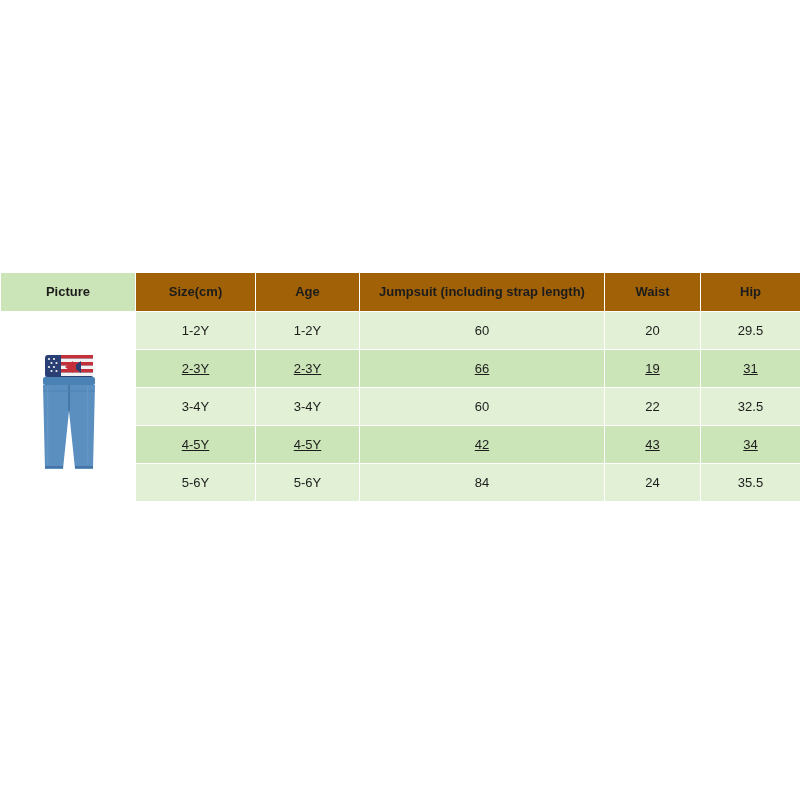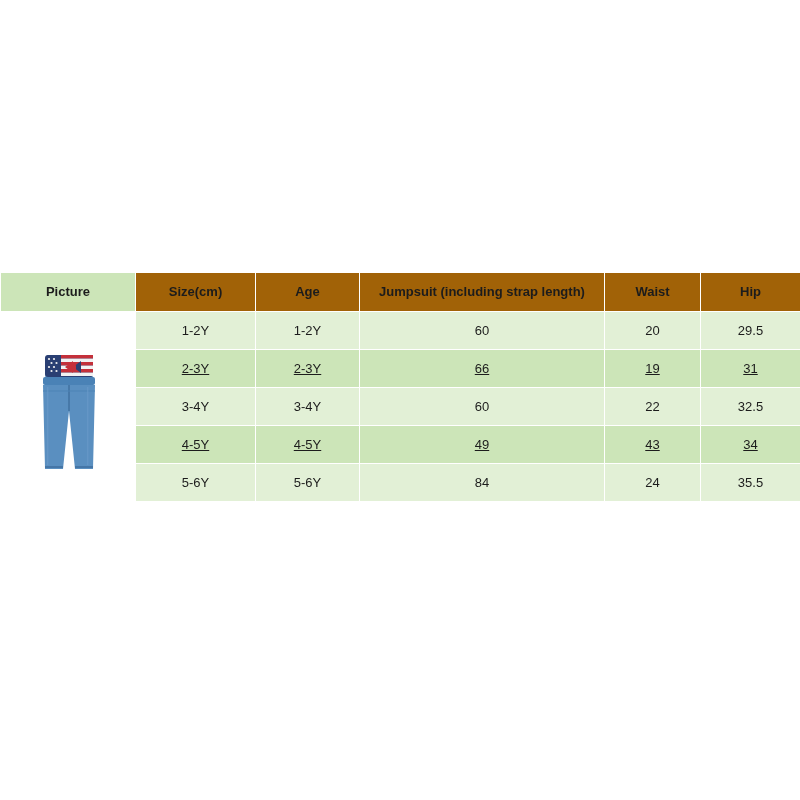--- a/index.html
+++ b/index.html
@@ -210,21 +210,21 @@
             </td>
         </tr>
         <tr class="even">
           <td>
               <span class="cell-text">4-5Y</span>
             </td>
           <td>
               <span class="cell-text">4-5Y</span>
             </td>
           <td>
-              <span class="cell-text">49</span>
+              <span class="cell-text">42</span>
             </td>
           <td>
               <span class="cell-text">43</span>
             </td>
           <td>
               <span class="cell-text">34</span>
             </td>
         </tr>
         <tr class="odd">
           <td>

